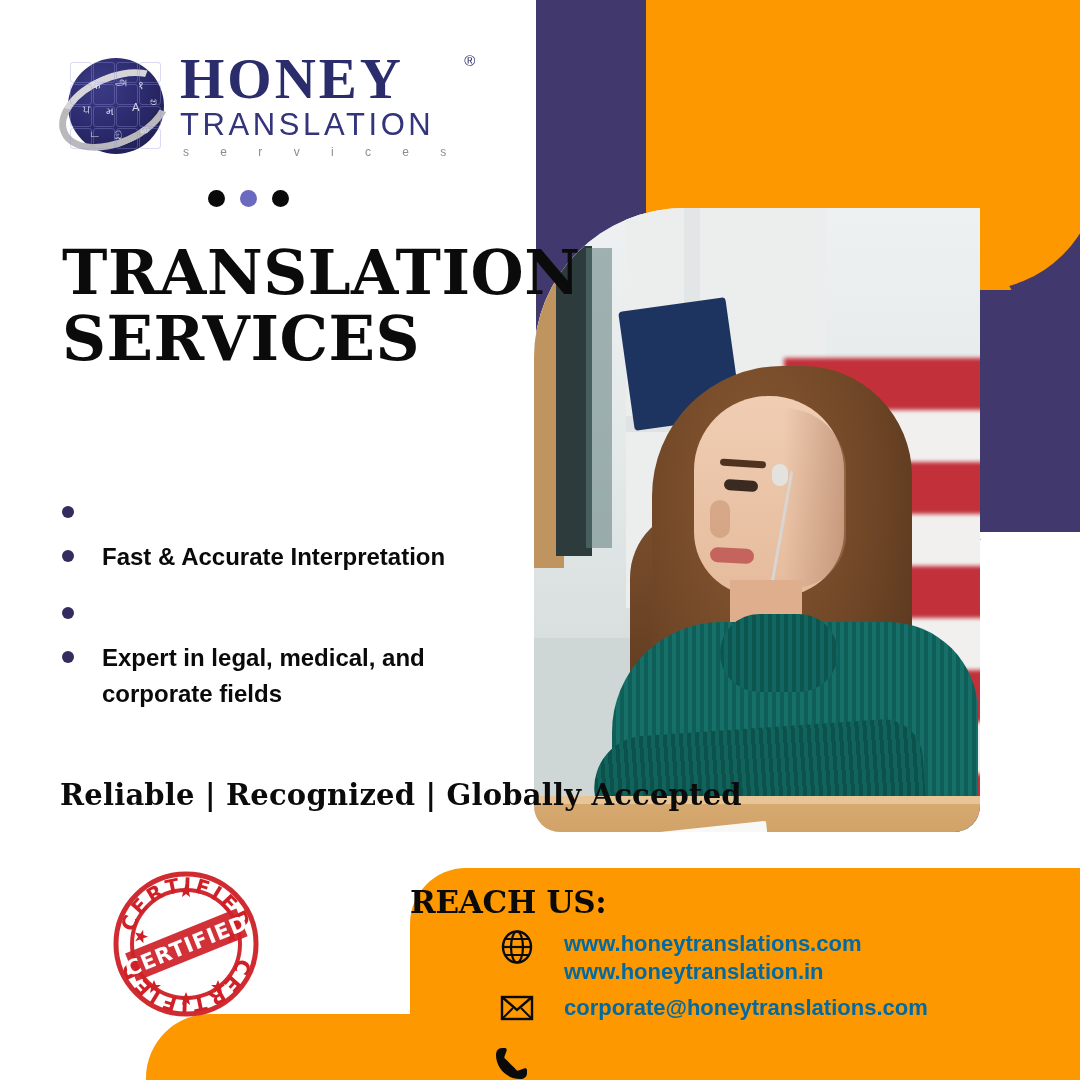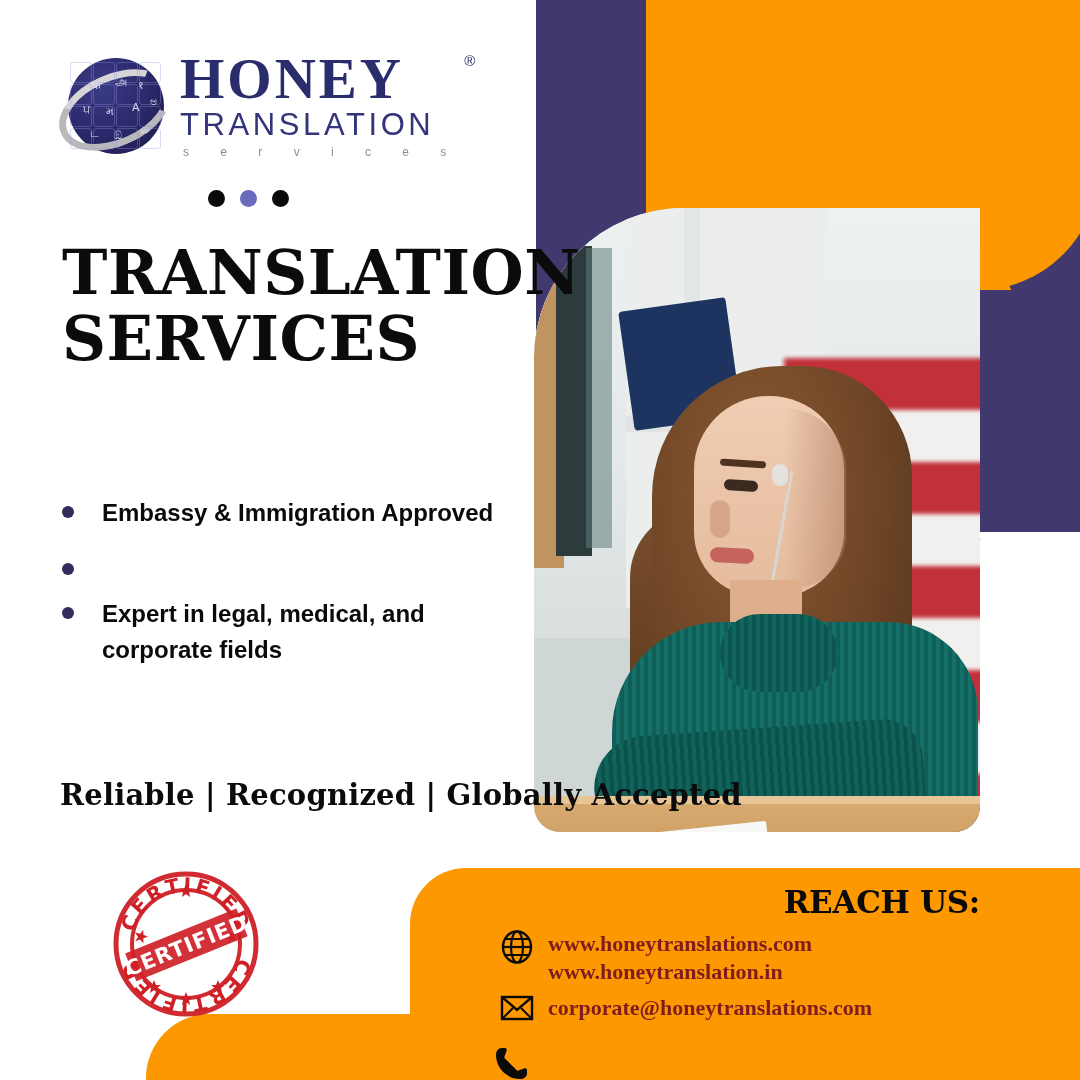--- a/index.html
+++ b/index.html
@@ -140,25 +140,25 @@
 
   
   #tagline{position:absolute;left:60px;top:778px;z-index:6;
     font-family:"DejaVu Serif",serif;font-weight:700;font-size:29px;color:#0b0b0b;letter-spacing:.2px;white-space:nowrap;}
 
   
   #stamp{position:absolute;left:110px;top:868px;width:152px;height:150px;z-index:6;}
 
   
   #reach{position:absolute;left:410px;top:868px;width:670px;height:212px;z-index:5;}
-  #reach-title{position:absolute;left:0;top:16px;width:570px;text-align:right;
+  #reach-title{position:absolute;left:0;top:16px;width:570px;text-align:left;
     font-family:"DejaVu Serif",serif;font-weight:700;font-size:31px;color:#0a0a0a;letter-spacing:-.3px;}
   .contact-row{position:absolute;display:flex;align-items:flex-start;}
   .c-icon{width:42px;flex:0 0 auto;display:flex;justify-content:center;}
-  .c-text{font-family:Liberation Serif, serif;font-weight:700;font-size:22px;color:#7f1d1d;line-height:1.25;margin-left:10px;}
+  .c-text{font-family:Liberation Sans, sans-serif;font-weight:700;font-size:22px;color:#0369a1;line-height:1.25;margin-left:26px;}
   #row-web{left:86px;top:62px;}
   #row-mail{left:86px;top:126px;}
   #row-phone{left:80px;top:176px;}
   #row-phone .c-text{font-size:23px;letter-spacing:.3px;}
 </style>
 </head>
 <body>
 
 <div id="poster">
 
@@ -266,21 +266,24 @@
   <div id="headline">
     <div id="h-main">
       <div>TRANSLATION</div>
       <div>SERVICES</div>
     </div>
   </div>
 
   <div id="bullets">
       <div class="bullet-row">
         <span class="bullet-dot" style="background: rgb(51, 44, 94);"></span>
-        <span class="bullet-text">Embassy &amp; Immigration Approved</span>
+      </div>
+      <div class="bullet-row">
+        <span class="bullet-dot" style="background: rgb(51, 44, 94);"></span>
+        <span class="bullet-text">Fast &amp; Accurate Interpretation</span>
       </div>
       <div class="bullet-row">
         <span class="bullet-dot" style="background: rgb(51, 44, 94);"></span>
       </div>
       <div class="bullet-row">
         <span class="bullet-dot" style="background: rgb(51, 44, 94);"></span>
         <span class="bullet-text">Expert in legal, medical, and corporate fields</span>
       </div>
     </div>
 

